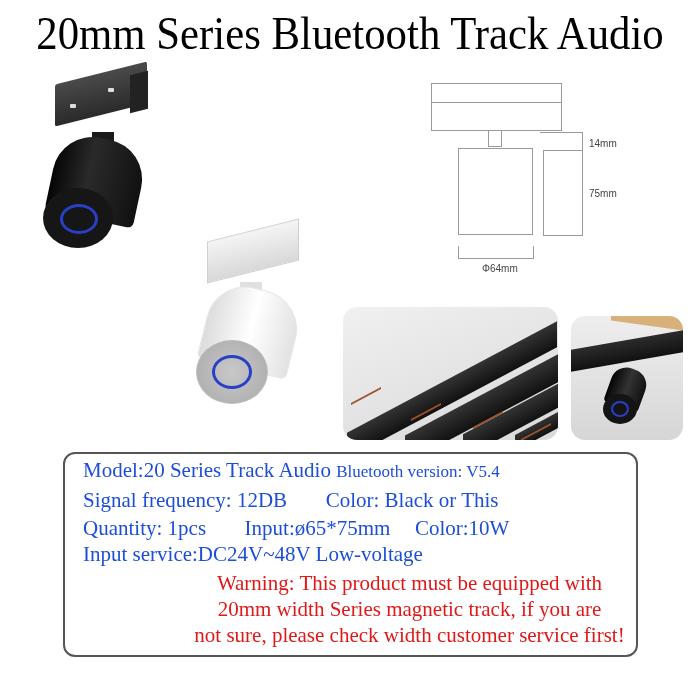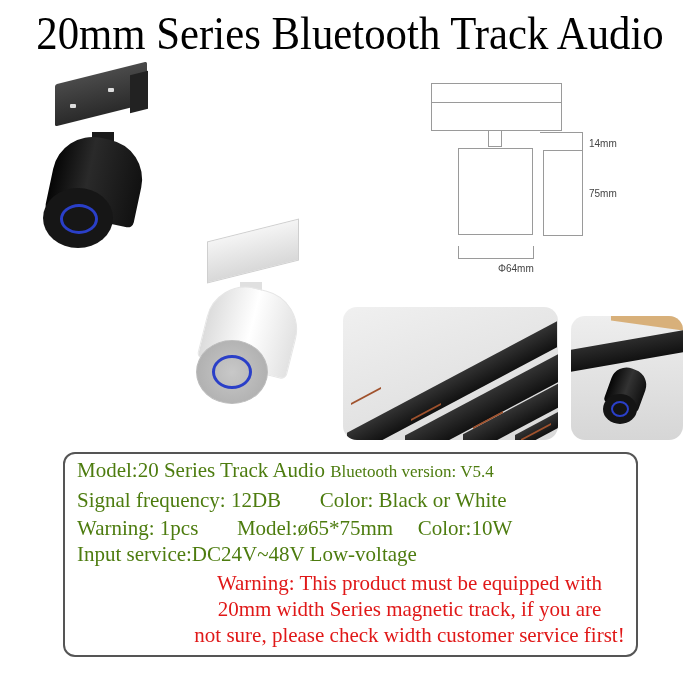--- a/index.html
+++ b/index.html
@@ -29,21 +29,21 @@
 
   
   .photo { position:absolute; border-radius:14px; overflow:hidden; }
   .rails { left:343px; top:307px; width:215px; height:133px; background:linear-gradient(160deg,#f0f0f0,#d9d9d9); }
   .rail { position:absolute; background:linear-gradient(180deg,#333,#111); transform:skewY(-28deg); }
   .copper { position:absolute; height:2px; background:#a0522d; transform:skewY(-28deg); }
   .install { left:571px; top:316px; width:112px; height:124px; background:linear-gradient(180deg,#eee,#d6d6d6); }
 
   
   .specbox { position:absolute; left:63px; top:452px; width:575px; height:205px; border:2px solid #555; border-radius:12px; box-sizing:border-box; }
-  .spec { position:absolute; left:77px; font-size:21px; line-height:24px; color:#4d7c0f; white-space:nowrap; }
+  .spec { position:absolute; left:83px; font-size:21px; line-height:24px; color:#1d4ed8; white-space:nowrap; }
   .spec .small { font-size:17px; }
   .warn { position:absolute; left:63px; width:693px; text-align:center; color:#e01818; font-size:21px; line-height:24px; }
 </style>
 </head>
 <body>
 
 <div class="title">20mm Series Bluetooth Track Audio</div>
 
 <div>
   <div class="abs bk-mount"></div>
@@ -72,21 +72,21 @@
   <div class="ln" style="left:540px;top:132px;width:43px;height:1px;"></div>
   <div class="ln" style="left:582px;top:132px;width:1px;height:103px;"></div>
   <div class="ln" style="left:543px;top:150px;width:40px;height:1px;"></div>
   <div class="ln" style="left:543px;top:150px;width:1px;height:85px;"></div>
   <div class="ln" style="left:543px;top:235px;width:40px;height:1px;"></div>
   <div class="ln" style="left:458px;top:246px;width:1px;height:12px;"></div>
   <div class="ln" style="left:533px;top:246px;width:1px;height:12px;"></div>
   <div class="ln" style="left:458px;top:258px;width:76px;height:1px;"></div>
   <div class="dim" style="left:589px;top:138px;">14mm</div>
   <div class="dim" style="left:589px;top:188px;">75mm</div>
-  <div class="dim" style="left:482px;top:263px;margin-left:16px;">Φ64mm</div>
+  <div class="dim" style="left:482px;top:263px;">Φ64mm</div>
 </div>
 
 <div class="photo rails">
   <div class="rail" style="left:4px;top:70px;width:210px;height:26px;"></div>
   <div class="rail" style="left:62px;top:86px;width:160px;height:28px;"></div>
   <div class="rail" style="left:120px;top:98px;width:110px;height:24px;"></div>
   <div class="rail" style="left:172px;top:112px;width:60px;height:16px;"></div>
   <div class="copper" style="left:8px;top:88px;width:30px;"></div>
   <div class="copper" style="left:68px;top:104px;width:30px;"></div>
   <div class="copper" style="left:130px;top:112px;width:30px;"></div>
@@ -102,26 +102,26 @@
 </div>
 
 <div class="specbox"></div>
 <div class="spec" style="top:458px;">
   <span>Model:20 Series Track Audio</span>
   <span class="small">Bluetooth version: V5.4</span>
 </div>
 <div class="spec" style="top:488px;">
   <span>Signal frequency: 12DB</span>
   <span style="display:inline-block;width:28px;"></span>
-  <span>Color: Black or White</span>
+  <span>Color: Black or This</span>
 </div>
 <div class="spec" style="top:516px;">
-  <span>Warning: 1pcs</span>
+  <span>Quantity: 1pcs</span>
   <span style="display:inline-block;width:28px;"></span>
-  <span>Model:ø65*75mm</span>
+  <span>Input:ø65*75mm</span>
   <span style="display:inline-block;width:14px;"></span>
   <span>Color:10W</span>
 </div>
 <div class="spec" style="top:542px;">Input service:DC24V~48V Low-voltage</div>
 
 <div class="warn" style="top:571px;">Warning: This product must be equipped with</div>
 <div class="warn" style="top:597px;">20mm width Series magnetic track, if you are</div>
 <div class="warn" style="top:623px;">not sure, please check width customer service first!</div>
 
 </body></html>

